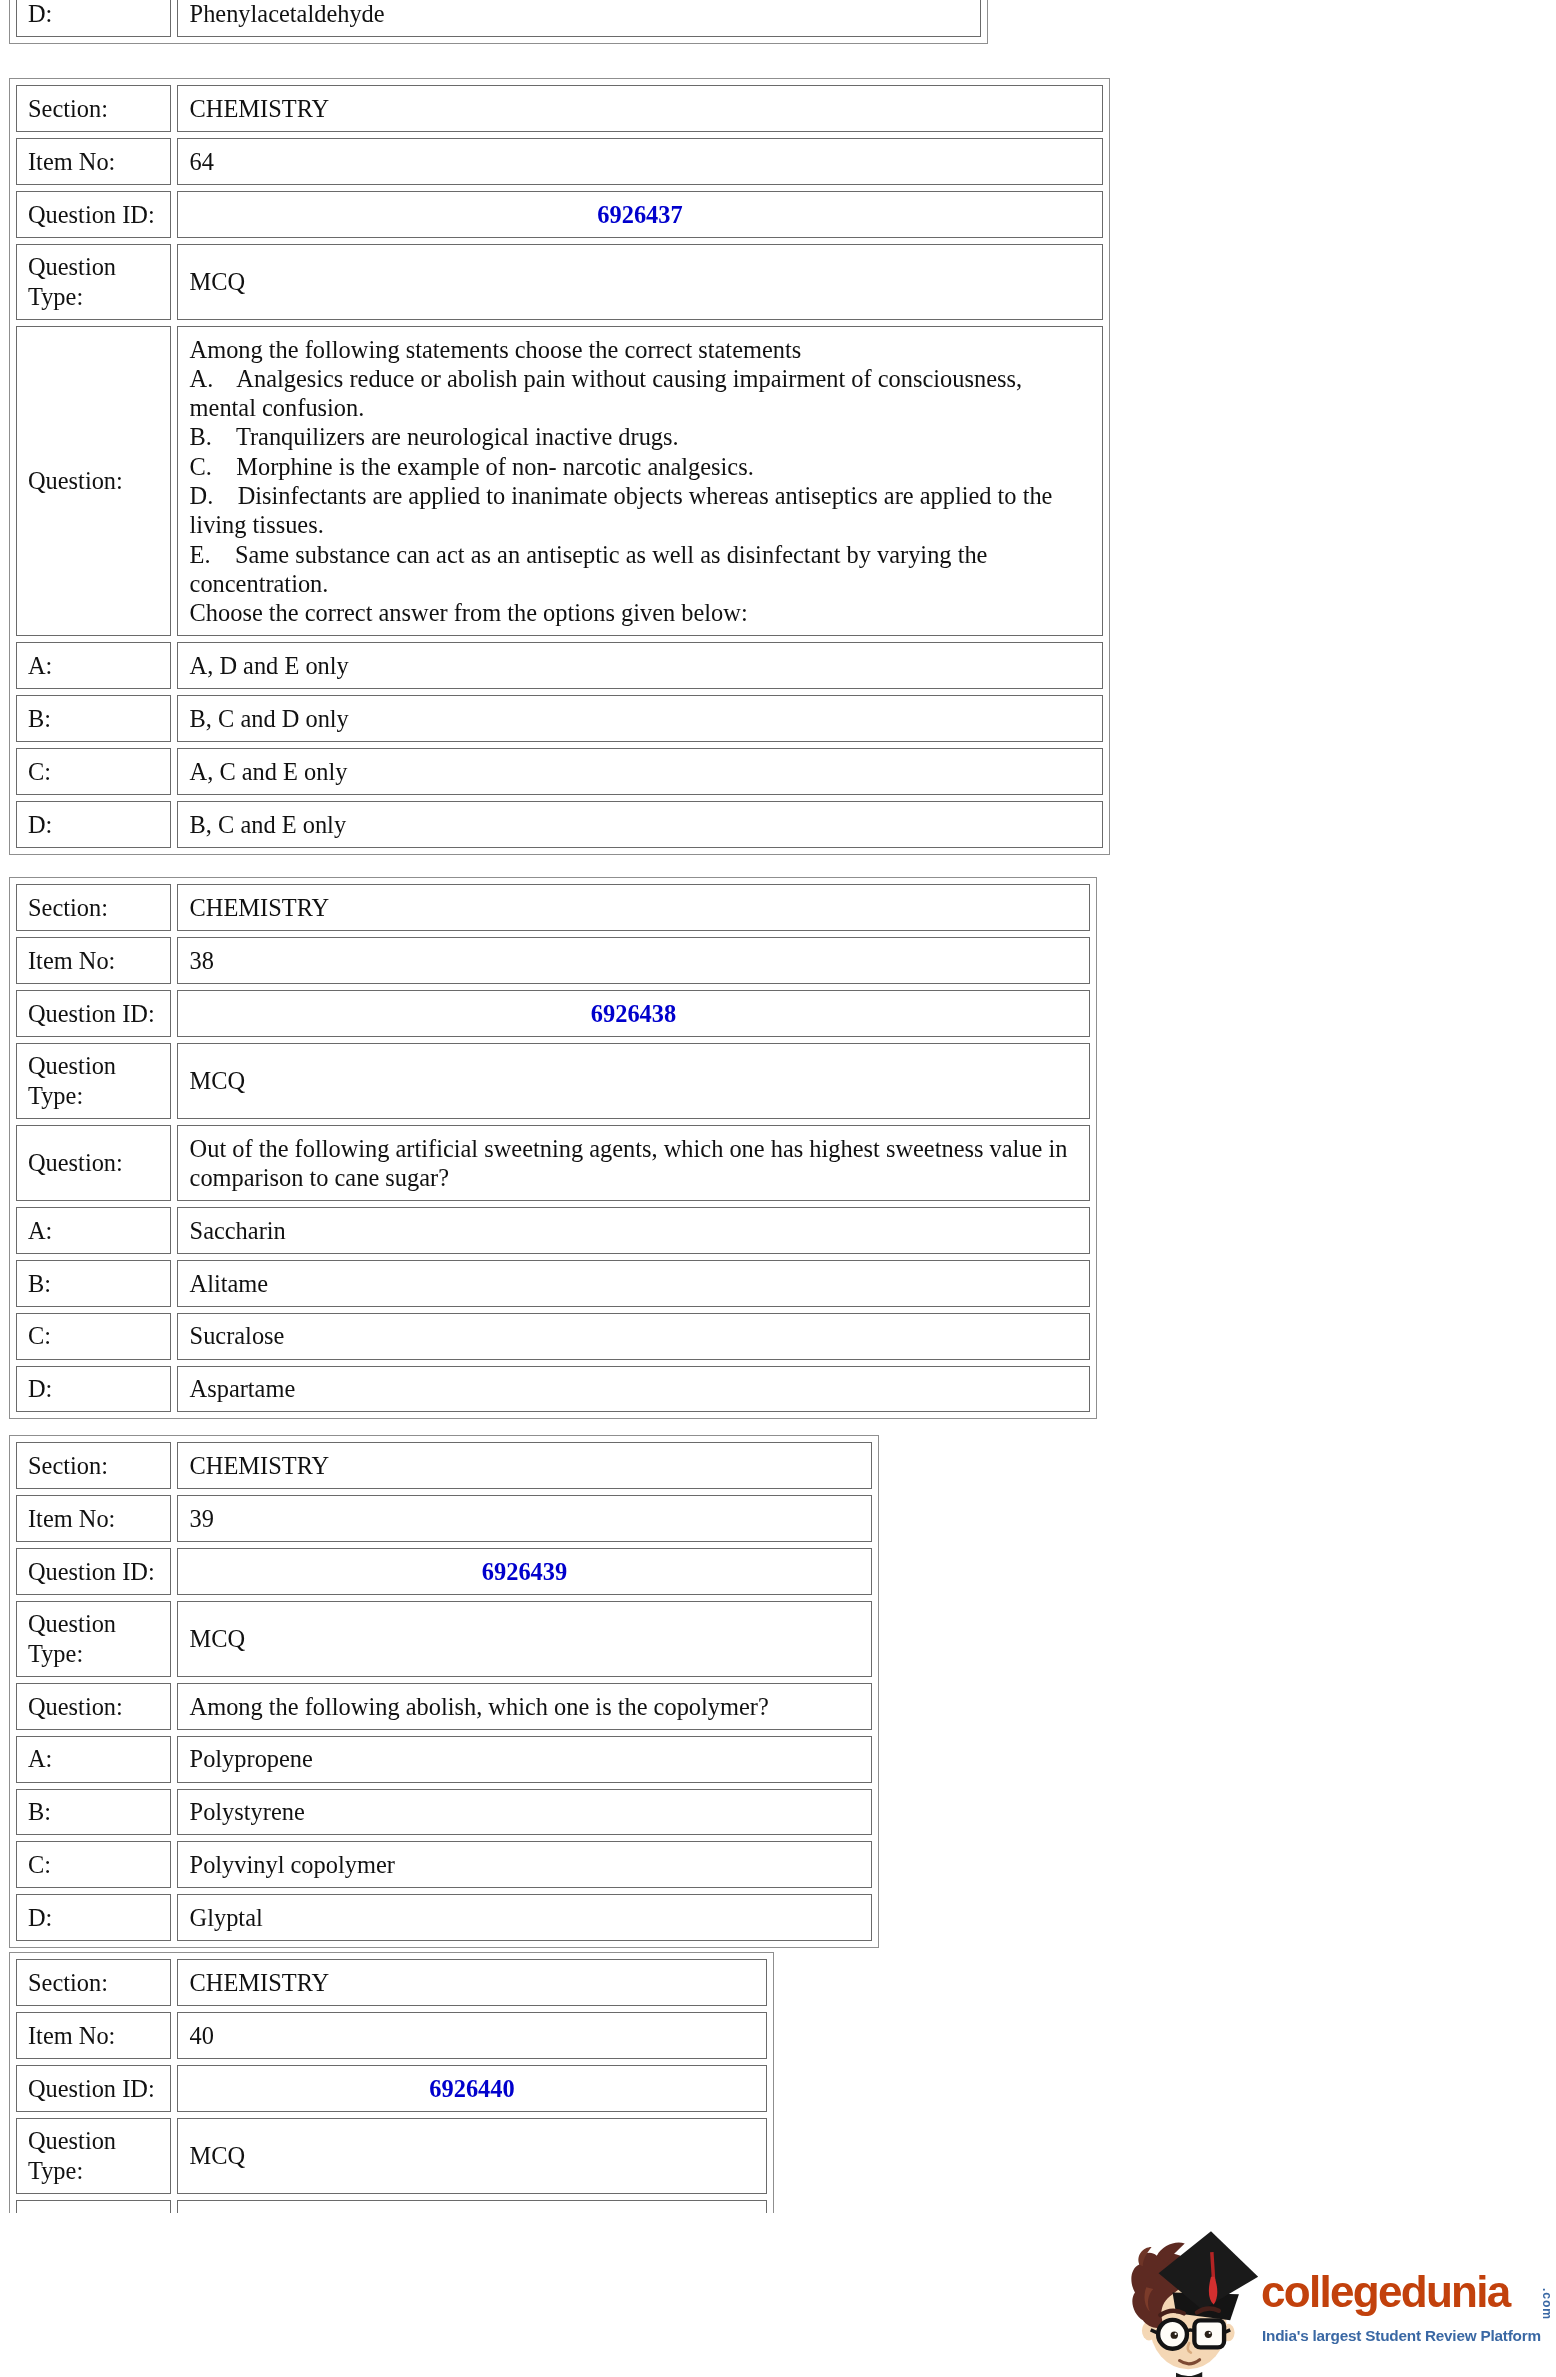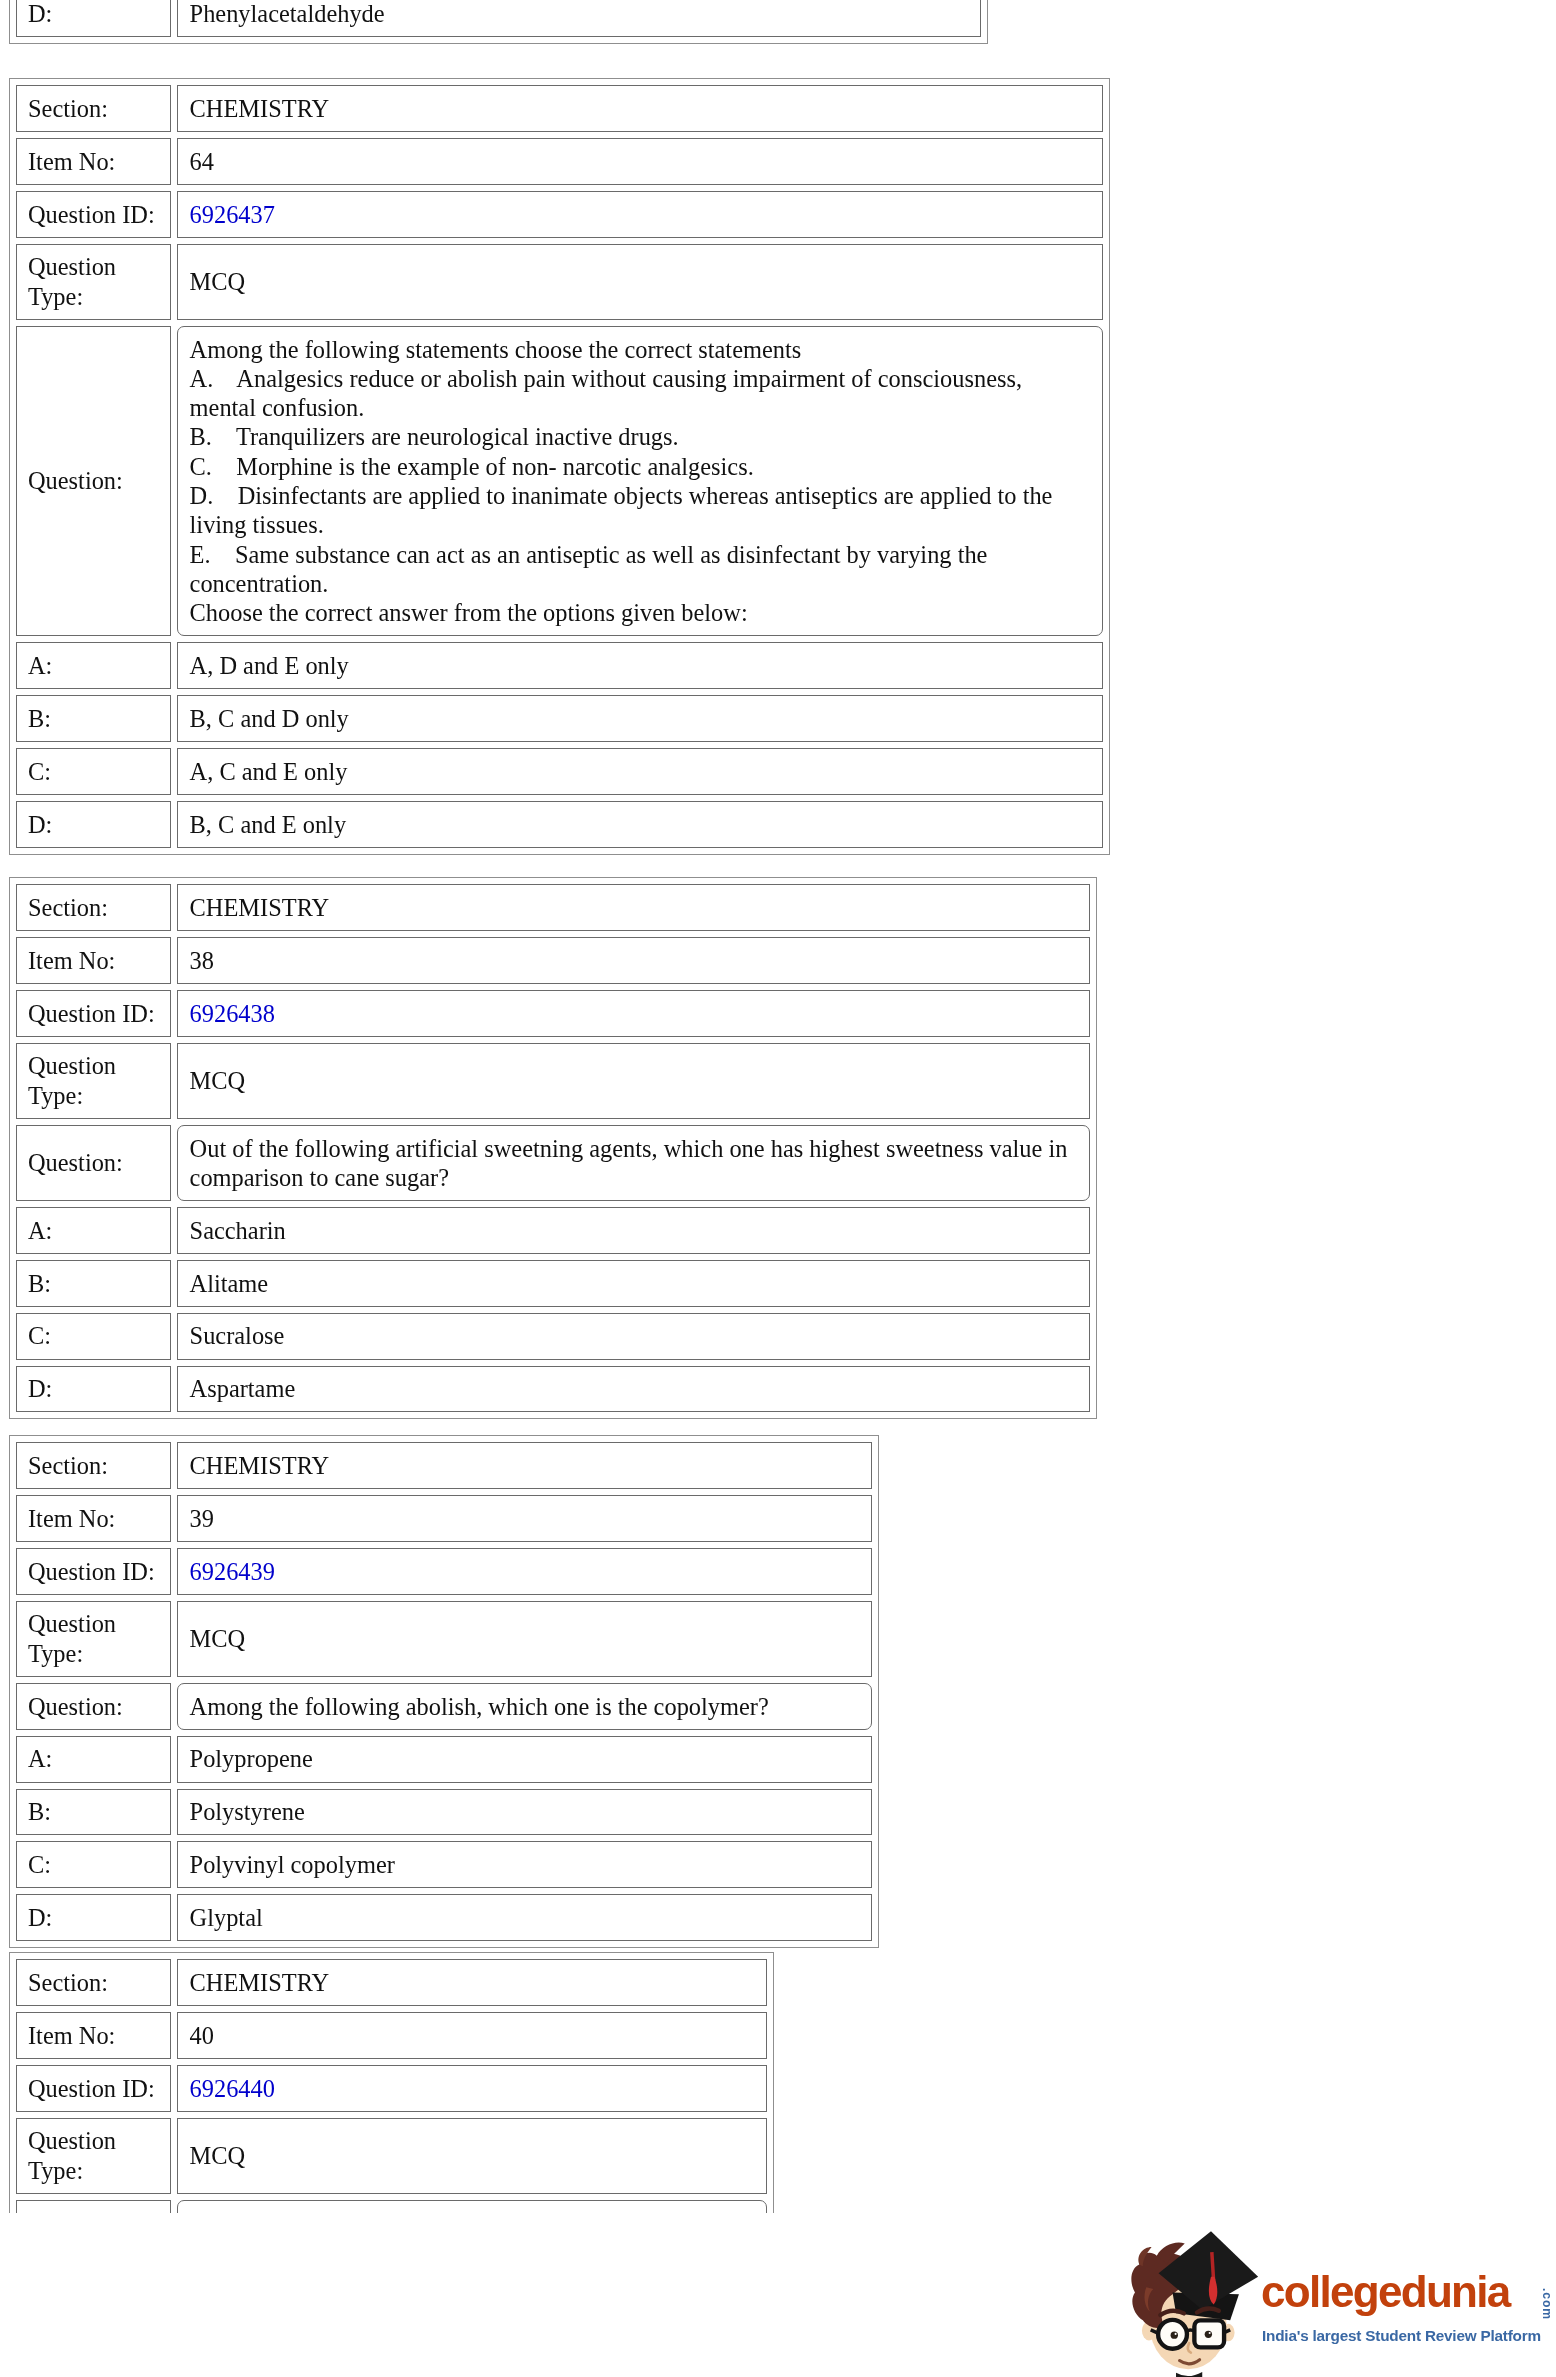--- a/index.html
+++ b/index.html
@@ -5,22 +5,22 @@
   html,body{margin:0;padding:0;background:#ffffff;}
   #page{position:relative;width:1557px;height:2377px;background:#ffffff;overflow:hidden;
         font-family:"Liberation Serif","DejaVu Serif",serif;color:#111;}
 
   table.qtable{table-layout:fixed;border-collapse:separate;border-spacing:6.1px;
                border:1.7px solid #8f8f8f;background:#ffffff;}
   table.qtable td{border:1.7px solid #6a6a6a;padding:7.8px 11.3px;
                   font-size:24.4px;line-height:1.2;vertical-align:middle;
                   overflow:hidden;}
   td.lbl{width:131px;}
-  td.qcell{line-height:30px;padding:7px 11.3px;white-space:pre-wrap;vertical-align:top;border-radius:7px;}
-  td.qid{color:#0000cc;font-weight:normal;}
+  td.qcell{line-height:30px;padding:7px 11.3px;white-space:pre-wrap;vertical-align:top;}
+  td.qid{color:#0000cc;font-weight:bold;text-align:center;}
 
   .abs{position:absolute;}
   .clip-top{position:absolute;overflow:hidden;}
   .clip-top > table{position:absolute;bottom:0;left:0;}
   .clip-bottom{position:absolute;overflow:hidden;}
 
   .t-partial{left:8.7px;top:0;width:982px;height:44px;}
   .t37{left:8.7px;top:78px;width:1101px;}
   .t38{left:8.7px;top:877px;width:1088px;}
   .t39{left:8.7px;top:1435px;width:870px;}

